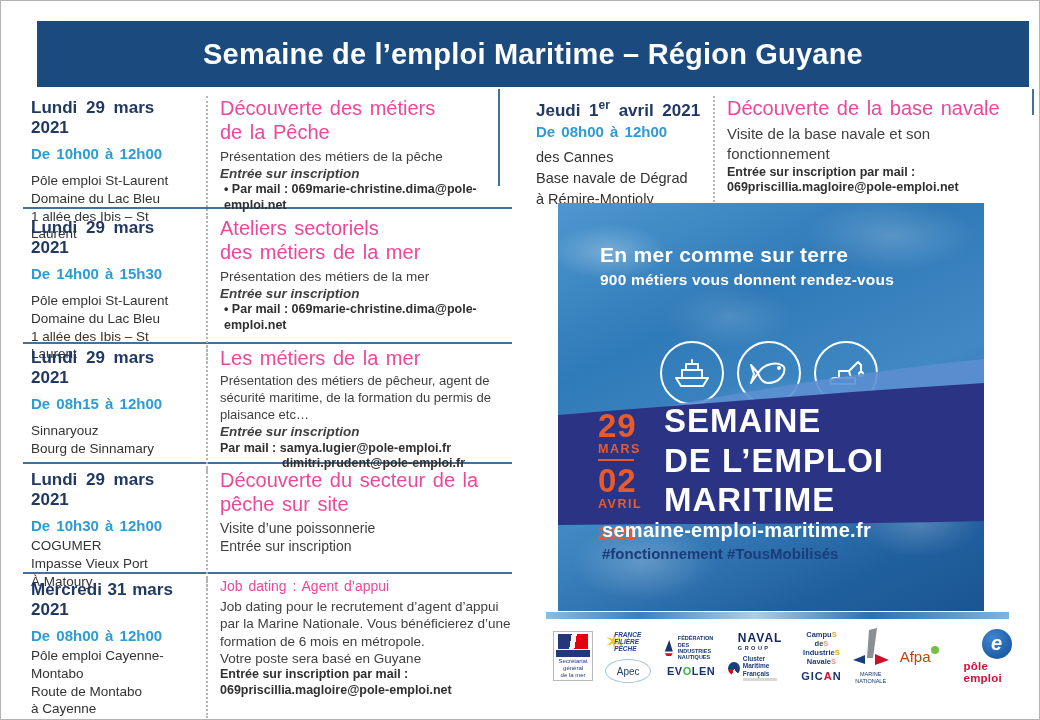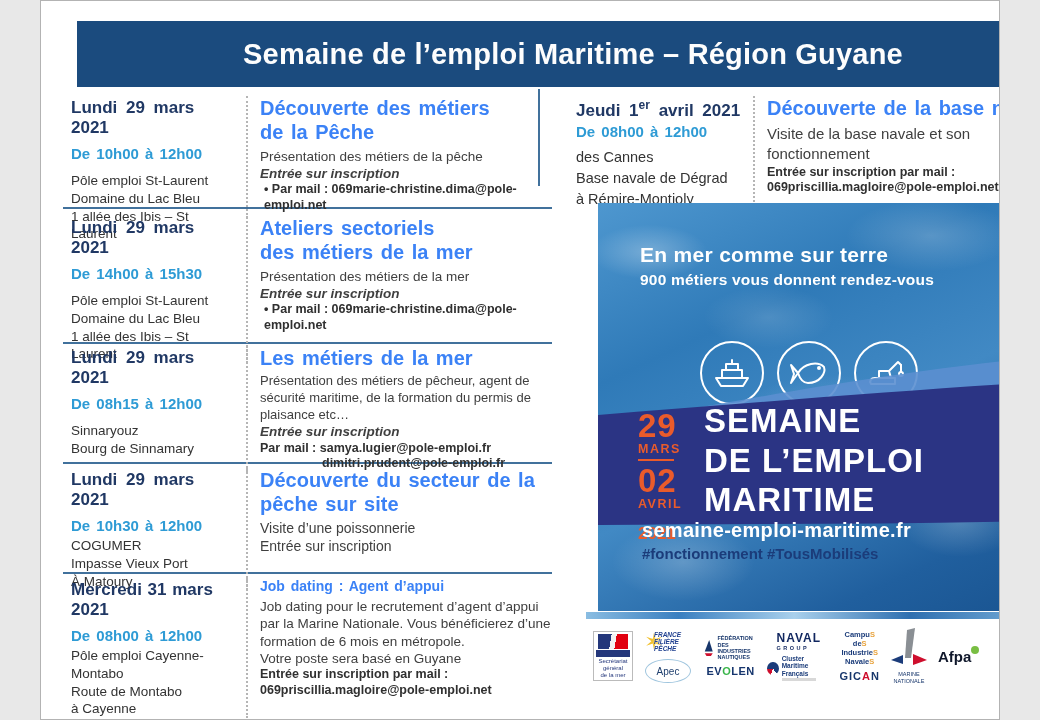--- a/index.html
+++ b/index.html
@@ -1,39 +1,39 @@
 <!DOCTYPE html>
 <html><head>
 <meta charset="utf-8">
 <style>
   * { margin:0; padding:0; box-sizing:border-box; }
   html,body { background:#e8e8e8; }
   body { font-family:"Liberation Sans","DejaVu Sans",sans-serif; }
-  .page { position:relative; width:960px; height:720px; background:#fff; border:1px solid #b3b3b3; overflow:hidden; margin:0 auto; }
+  .page { position:relative; width:1040px; height:720px; background:#fff; border:1px solid #b3b3b3; overflow:hidden; margin:0 auto; }
 
   
   .banner { position:absolute; left:36px; top:20px; width:992px; height:66px; background:#1B4B7E; display:flex; align-items:center; justify-content:center; }
   .banner h1 { color:#fdfdfd; font-size:29px; font-weight:bold; letter-spacing:.2px; }
 
   
   .hsep { position:absolute; left:22px; width:489px; height:2px; background:#41719C; }
   .vsep { position:absolute; width:2px; background:#41719C; }
 
   
   .event { position:absolute; left:22px; width:492px; display:grid; grid-template-columns:183px 1fr; }
   .event.featured { left:527px; width:505px; grid-template-columns:185px 1fr; min-height:100px; }
   .ev-left { padding:2px 8px 0 8px; }
   .ev-right { border-left:2px dotted #b5b5b5; padding:0 0 0 12px; }
   .ev-date { font-size:17px; font-weight:bold; color:#203864; word-spacing:4px; }
   .ev-date sup { font-size:12px; }
   .ev-time { font-size:15px; font-weight:bold; color:#2E9BD5; margin-top:7px; word-spacing:2px; }
   .ev-time.tight { margin-top:2px; }
   .ev-loc { font-size:13.5px; color:#333; margin-top:10px; line-height:1.32; }
   .ev-loc.big { font-size:14.5px; line-height:1.45; margin-top:7px; }
-  .ev-title { font-size:20px; font-weight:bold; color:#3b82f6; line-height:1.22; word-spacing:2px; margin-bottom:3px; }
+  .ev-title { font-size:20px; font-weight:normal; color:#ec4899; line-height:1.22; word-spacing:2px; margin-bottom:3px; }
   .ev-title .t-line { display:block; }
   .ev-title.nowrap { white-space:nowrap; }
   .bl { font-size:13.5px; color:#3F3F3F; line-height:1.28; }
   .bl.md { font-size:14px; }
   .bl.lg { font-size:15px; margin-top:4px; margin-bottom:2px; }
   .bl.bi { font-weight:bold; font-style:italic; }
   .bl.bb { font-weight:bold; font-size:12.5px; color:#303030; line-height:1.25; }
   .bl.bullet::before { content:"•  "; }
   .bl.bullet { padding-left:4px; }
   .bl.indent { margin-left:62px; }
@@ -88,21 +88,21 @@
   .cluster { display:flex; align-items:center; gap:3px; }
   .cluster .swirl { width:13px; height:13px; border-radius:50%; background:conic-gradient(#1B3C7A 0 40%, #fff 40% 55%, #CE0E2D 55% 75%, #1B3C7A 75%); }
   .cluster .txt { font-size:6.5px; font-weight:bold; color:#1B3C7A; line-height:1.15; }
   .cluster .tag { width:34px; height:3px; background:#d8d8d8; margin-top:1px; }
   .campus { font-size:7.5px; font-weight:bold; color:#1B3C7A; line-height:1.2; text-align:center; }
   .campus .s { color:#E8A33D; }
   .gican { font-size:11px; font-weight:bold; color:#17366B; letter-spacing:1px; }
   .gican .a { color:#CE0E2D; }
   .marine { display:flex; flex-direction:column; align-items:center; }
   .marine .txt { font-size:5.5px; color:#17366B; text-align:center; line-height:1.2; margin-top:1px; }
-  .afpa { font-size:15px; font-weight:bold; color:#0f172a; position:relative; padding-right:8px; }
+  .afpa { font-size:15px; font-weight:normal; color:#c2410c; position:relative; padding-right:8px; }
   .afpa .dot { position:absolute; right:0; top:-2px; width:8px; height:8px; border-radius:50%; background:#79BE43; }
   .pe { display:flex; flex-direction:column; align-items:flex-start; margin-left:16px; }
   .pe .disc { width:30px; height:30px; border-radius:50%; background:radial-gradient(circle at 35% 30%, #3f86cf, #1d5fa8 70%); color:#fff; font-weight:bold; font-style:italic; font-size:20px; display:flex; align-items:center; justify-content:center; margin-left:18px; }
   .pe .txt { font-size:11.5px; font-weight:bold; color:#D0103A; margin-top:1px; letter-spacing:.2px; }
 </style>
 </head>
 <body>
 
 <div class="page">
 

